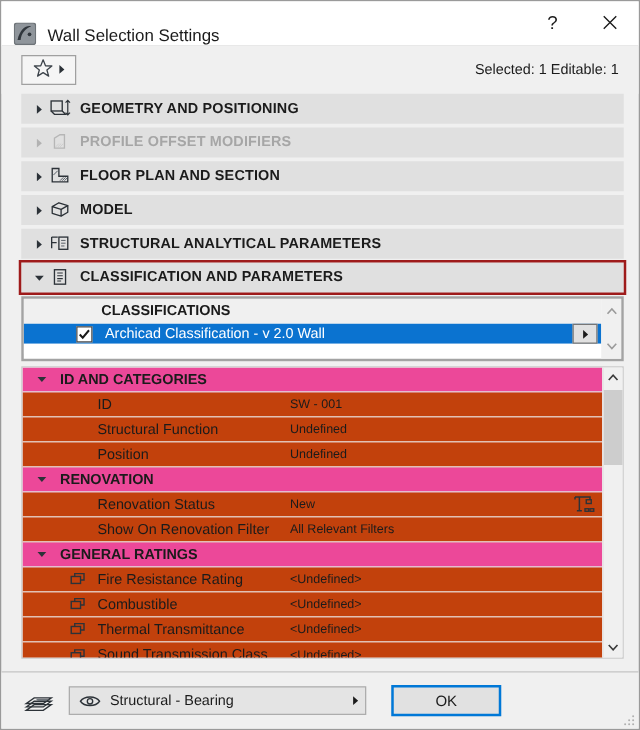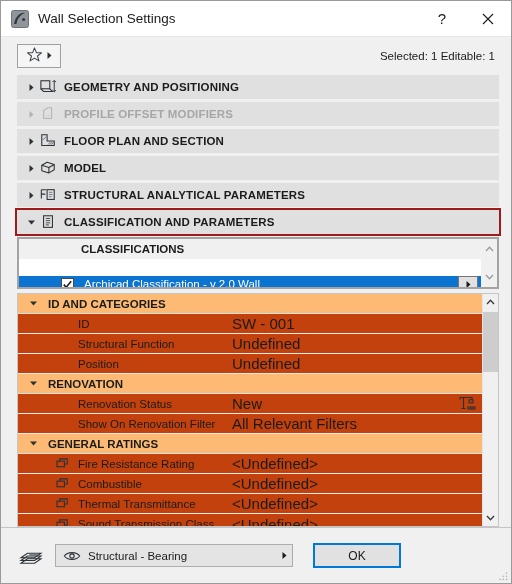--- a/index.html
+++ b/index.html
@@ -21,21 +21,21 @@
     overflow: hidden;
     font-size: 12px;
     color: #1b1b1b;
   }
 
   
   .titlebar {
     height: 36px;
     background: #ffffff;
     display: flex;
-    align-items: center;
+    align-items: flex-end;
     padding: 0 0 0 10px;
     box-sizing: border-box;
     border-bottom: 1px solid #e8e8e8;
   }
   .app-icon {
     width: 18px;
     height: 18px;
     flex: 0 0 auto;
     margin-right: 9px;
   }
@@ -155,21 +155,20 @@
     font-weight: bold;
   }
   .cls-row {
     height: 16px;
     background: #0b73d0;
     color: #ffffff;
     display: flex;
     align-items: center;
     box-sizing: border-box;
     cursor: default;
-    margin-top: 17px;
   }
   .cls-check {
     width: 13px;
     height: 13px;
     margin-left: 42px;
     margin-right: 10px;
     background: #ffffff;
     border: 1px solid #4a4a4a;
     box-sizing: border-box;
     display: flex;
@@ -240,21 +239,21 @@
   .prow {
     height: 20px;
     display: flex;
     align-items: center;
     box-sizing: border-box;
     border-bottom: 1px solid #ececec;
     background: #c2410c;
     cursor: default;
   }
   .prow.group {
-    background: #fdba74;
+    background: #ec4899;
     border-bottom: 1px solid #e2e2e2;
   }
   .prow .gtri {
     width: 30px;
     flex: 0 0 auto;
     display: flex;
     align-items: center;
     justify-content: center;
   }
   .prow .linkcell {
@@ -267,21 +266,21 @@
   .prow .pname {
     width: 154px;
     flex: 0 0 auto;
     font-size: 11.5px;
     white-space: nowrap;
     overflow: hidden;
   }
   .prow.group .pname { font-weight: bold; width: auto; }
   .prow .pval {
     flex: 1 1 auto;
-    font-size: 15px;
+    font-size: 10px;
     white-space: nowrap;
     overflow: hidden;
     min-width: 0;
   }
   .prow .pextra {
     flex: 0 0 auto;
     width: 30px;
     display: flex;
     align-items: center;
     justify-content: center;
@@ -323,21 +322,21 @@
     background: #cdcdcd;
     cursor: default;
   }
 
   
   .footer {
     position: absolute;
     left: 0;
     right: 0;
     bottom: 0;
-    height: 56px;
+    height: 46px;
     background: #f0f0f0;
     border-top: 1px solid #c4c4c4;
     display: flex;
     align-items: center;
     padding: 0 12px 0 16px;
     box-sizing: border-box;
     gap: 10px;
   }
   .layer-icon-wrap {
     width: 28px;

